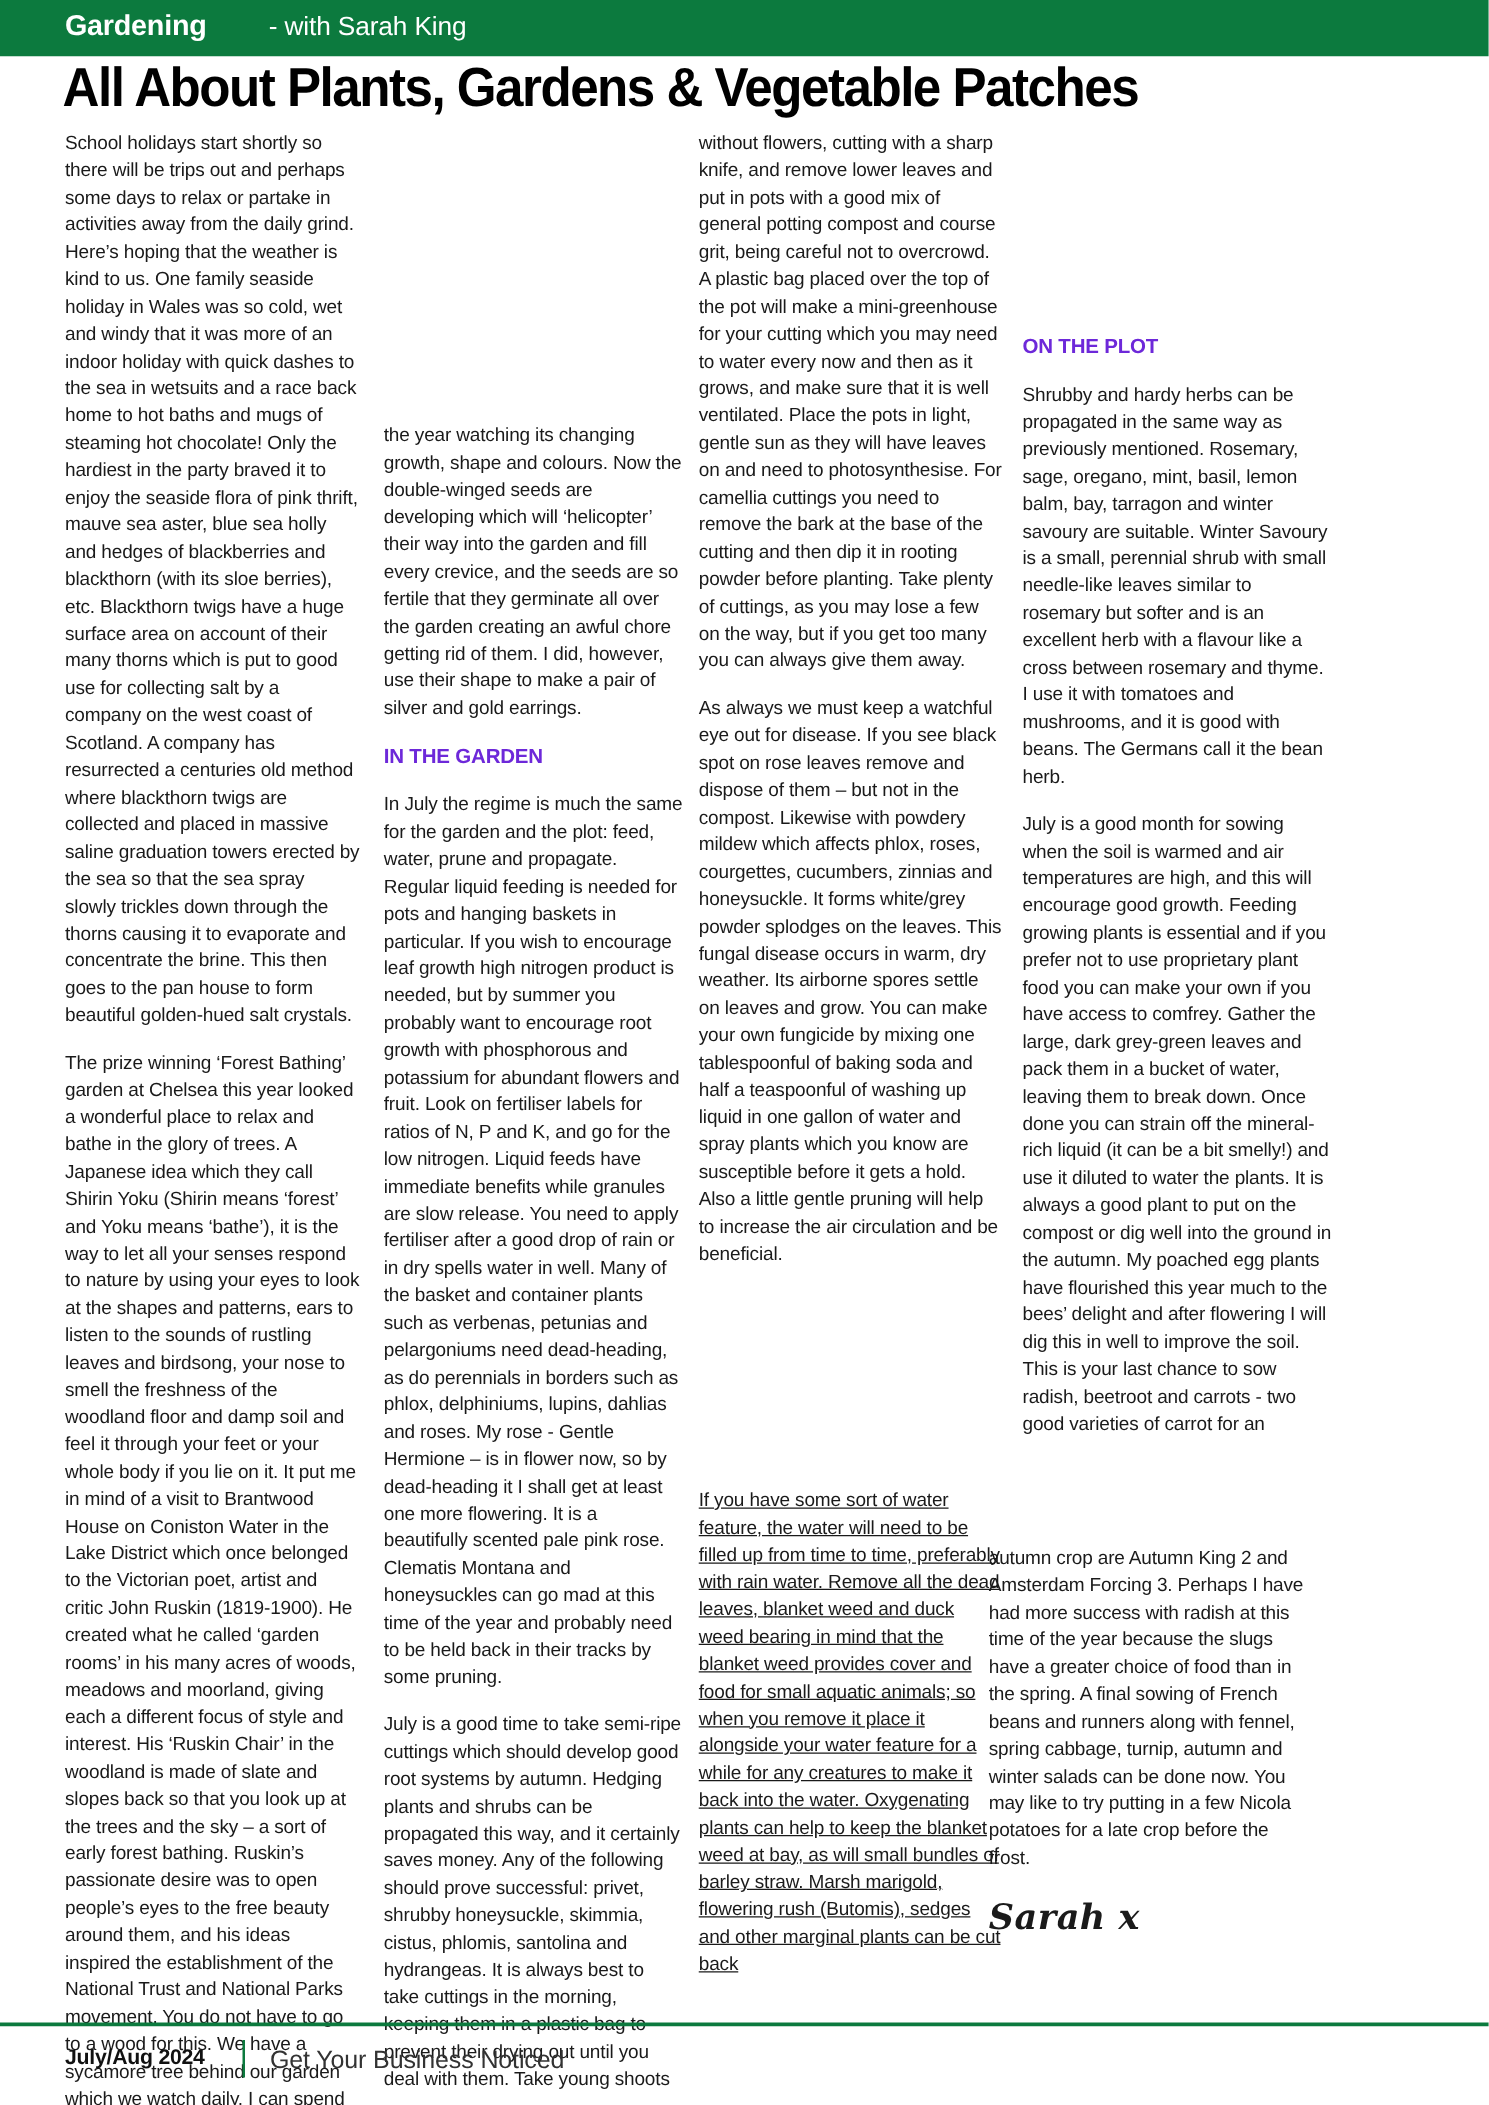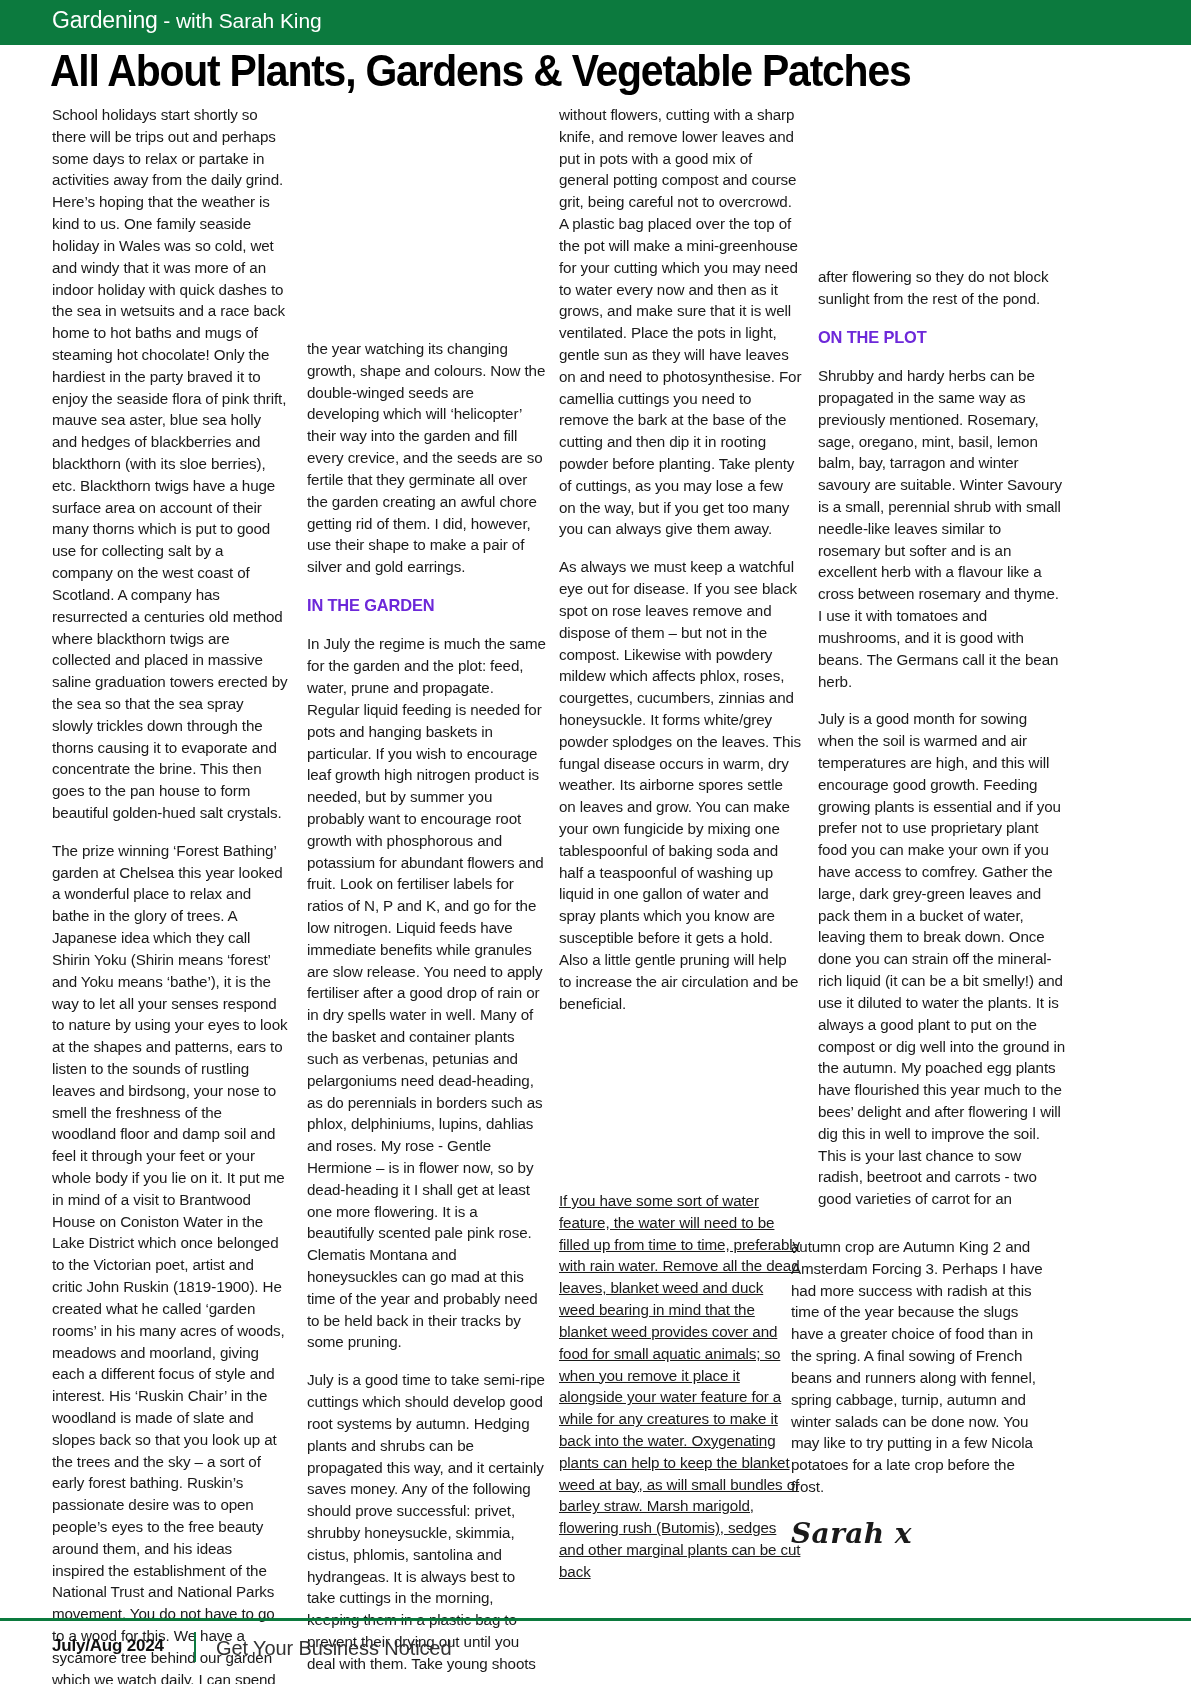--- a/index.html
+++ b/index.html
@@ -23,29 +23,30 @@
     background: #0c7a3e;
   }
   .masthead-inner {
     position: absolute;
     left: 52px;
     top: 7px;
     white-space: nowrap;
   }
   .masthead-cat {
     font-size: 23px;
-    font-weight: normal;
+    font-weight: bold;
     color: #ffffff;
     letter-spacing: -0.2px;
   }
   .masthead-by {
     font-size: 21px;
     font-weight: normal;
     color: #ffffff;
     letter-spacing: -0.1px;
+    margin-left: 44px;
   }
 
   
   .headline {
     position: absolute;
     left: 50px;
     top: 48px;
     width: 1100px;
     font-size: 44px;
     font-weight: bold;
@@ -162,21 +163,20 @@
 <div class="col" id="col3a">
   <p>without flowers, cutting with a sharp knife, and remove lower leaves and put in pots with a good mix of general potting compost and course grit, being careful not to overcrowd. A plastic bag placed over the top of the pot will make a mini-greenhouse for your cutting which you may need to water every now and then as it grows, and make sure that it is well ventilated. Place the pots in light, gentle sun as they will have leaves on and need to photosynthesise. For camellia cuttings you need to remove the bark at the base of the cutting and then dip it in rooting powder before planting. Take plenty of cuttings, as you may lose a few on the way, but if you get too many you can always give them away.</p>
   <p>As always we must keep a watchful eye out for disease. If you see black spot on rose leaves remove and dispose of them – but not in the compost. Likewise with powdery mildew which affects phlox, roses, courgettes, cucumbers, zinnias and honeysuckle. It forms white/grey powder splodges on the leaves. This fungal disease occurs in warm, dry weather. Its airborne spores settle on leaves and  grow. You can make your own fungicide by mixing one tablespoonful of baking soda and half a teaspoonful of washing up liquid in one gallon of water and spray plants which you know are susceptible before it gets a hold. Also a little gentle pruning will help to increase the air circulation and be beneficial.</p>
 </div>
 
 <div class="col" id="col3b">
   <p>If you have some sort of water feature, the water will need to be filled up from time to time, preferably with rain water. Remove all the dead leaves, blanket weed and duck weed bearing in mind that the blanket weed provides cover and food for small aquatic animals; so when you remove it place it alongside your water feature for a while for any creatures to make it back into the water. Oxygenating plants can help to keep the blanket weed at bay, as will small bundles of barley straw. Marsh marigold, flowering rush (Butomis), sedges and other marginal plants can be cut back</p>
 </div>
 
 <div class="col" id="col4a">
-  <p>after flowering so they do not block sunlight from the rest of the pond.</p>
   <p class="subhead">ON THE PLOT</p>
   <p>Shrubby and hardy herbs can be propagated in the same way as previously mentioned. Rosemary, sage, oregano, mint, basil, lemon balm, bay, tarragon and  winter savoury are suitable. Winter Savoury is a small, perennial shrub with small needle-like leaves similar to rosemary but softer and is an excellent herb with a flavour like a cross between rosemary and thyme. I use it with tomatoes and mushrooms, and it is good with beans. The Germans call it the bean herb.</p>
   <p>July is a good month for sowing when the soil is warmed and air temperatures are high, and this will encourage good growth. Feeding growing plants is essential and if you prefer not to use proprietary plant food you can make your own if you have access to comfrey. Gather the large, dark grey-green leaves and pack them in a bucket of water, leaving them to break down. Once done you can strain off the mineral-rich liquid (it can be a bit smelly!) and use it diluted to water the plants. It is always a good plant to put on the compost or dig well into the ground in the autumn. My poached egg plants have flourished this year much to the bees’ delight and after flowering I will dig this in well to improve the soil. This is your last chance to sow radish, beetroot and carrots - two good varieties of carrot for an</p>
 </div>
 
 <div class="col" id="col4b">
   <p>autumn crop are Autumn King 2 and Amsterdam Forcing 3. Perhaps I have had more success with radish at this time of the year because the slugs have a greater choice of food than in the spring. A final sowing of French beans and runners along with fennel, spring cabbage, turnip, autumn and winter salads can be done now. You may like to try putting in a few Nicola potatoes for a late crop before the frost.</p>
   <p class="signature">Sarah x</p>
 </div>
 

